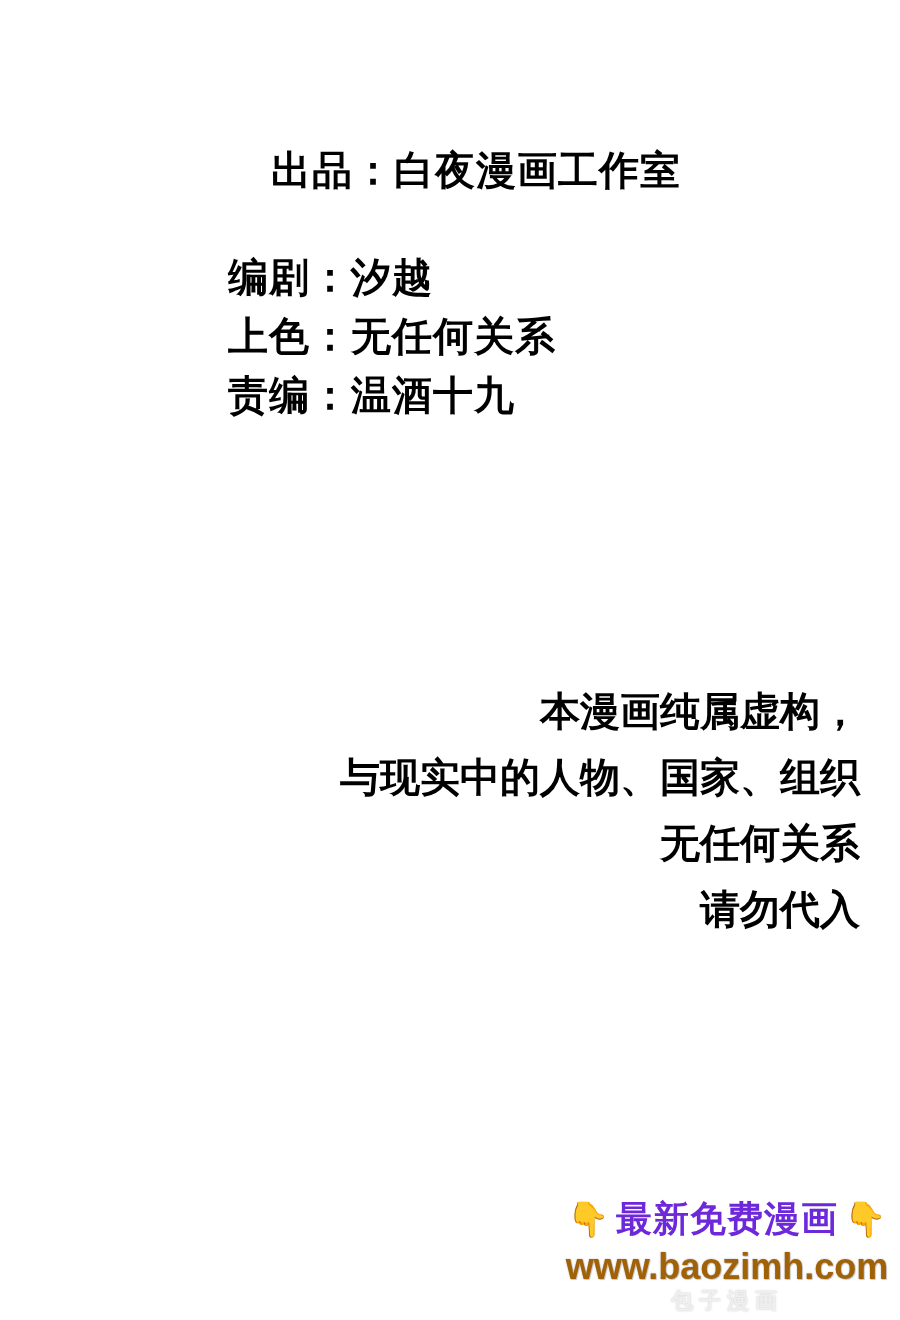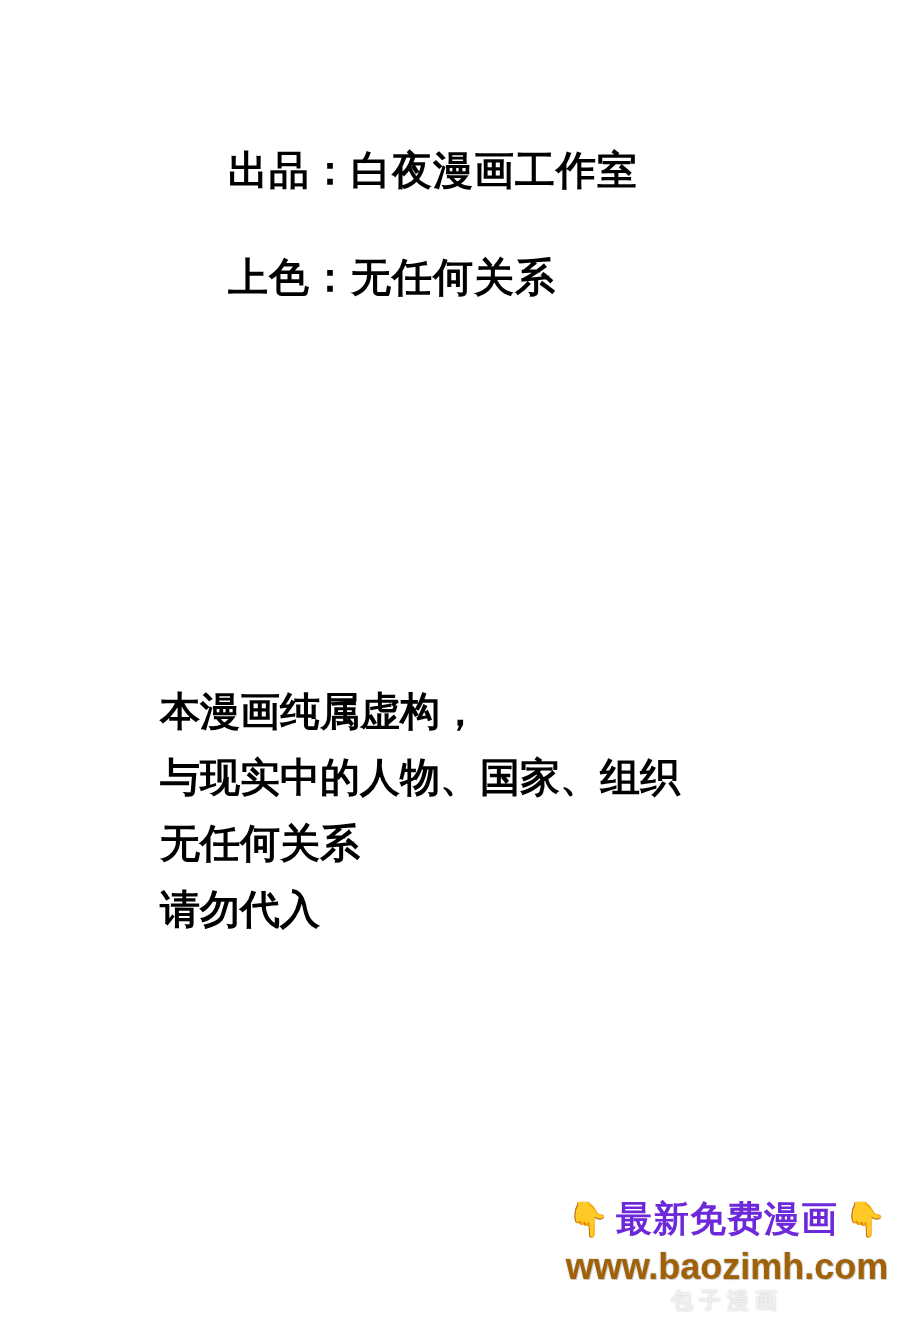--- a/index.html
+++ b/index.html
@@ -32,39 +32,41 @@
   .credit-line {
     font-size: 40px;
     line-height: 60px;
     font-weight: 700;
     letter-spacing: 1px;
     white-space: nowrap;
     color: #000;
   }
   .credit-producer {
     margin-bottom: 48px;
+    margin-left: 43px;
   }
   .credit-line.tight {
     line-height: 59px;
   }
 
   
   .disclaimer {
     position: absolute;
     left: 160px;
     top: 678px;
     width: 700px;
   }
   .disclaimer-line {
     font-size: 40px;
     line-height: 66px;
     font-weight: 700;
     letter-spacing: 0px;
     white-space: nowrap;
     color: #000;
+    text-align: right;
   }
 
   
   .watermark {
     position: absolute;
     right: 8px;
     bottom: 10px;
     width: 330px;
     height: 110px;
     display: flex;
@@ -111,21 +113,23 @@
     text-align: right;
   }
 </style>
 </head>
 <body>
 
 <div class="page">
 
   <div class="credits">
     <div class="credit-line credit-producer">出品：白夜漫画工作室</div>
+    <div class="credit-line tight">编剧：汐越</div>
     <div class="credit-line tight">上色：无任何关系</div>
+    <div class="credit-line tight">责编：温酒十九</div>
   </div>
 
   <div class="disclaimer">
     <div class="disclaimer-line">本漫画纯属虚构，</div>
     <div class="disclaimer-line">与现实中的人物、国家、组织</div>
     <div class="disclaimer-line">无任何关系</div>
     <div class="disclaimer-line">请勿代入</div>
   </div>
 
   <div class="watermark">

